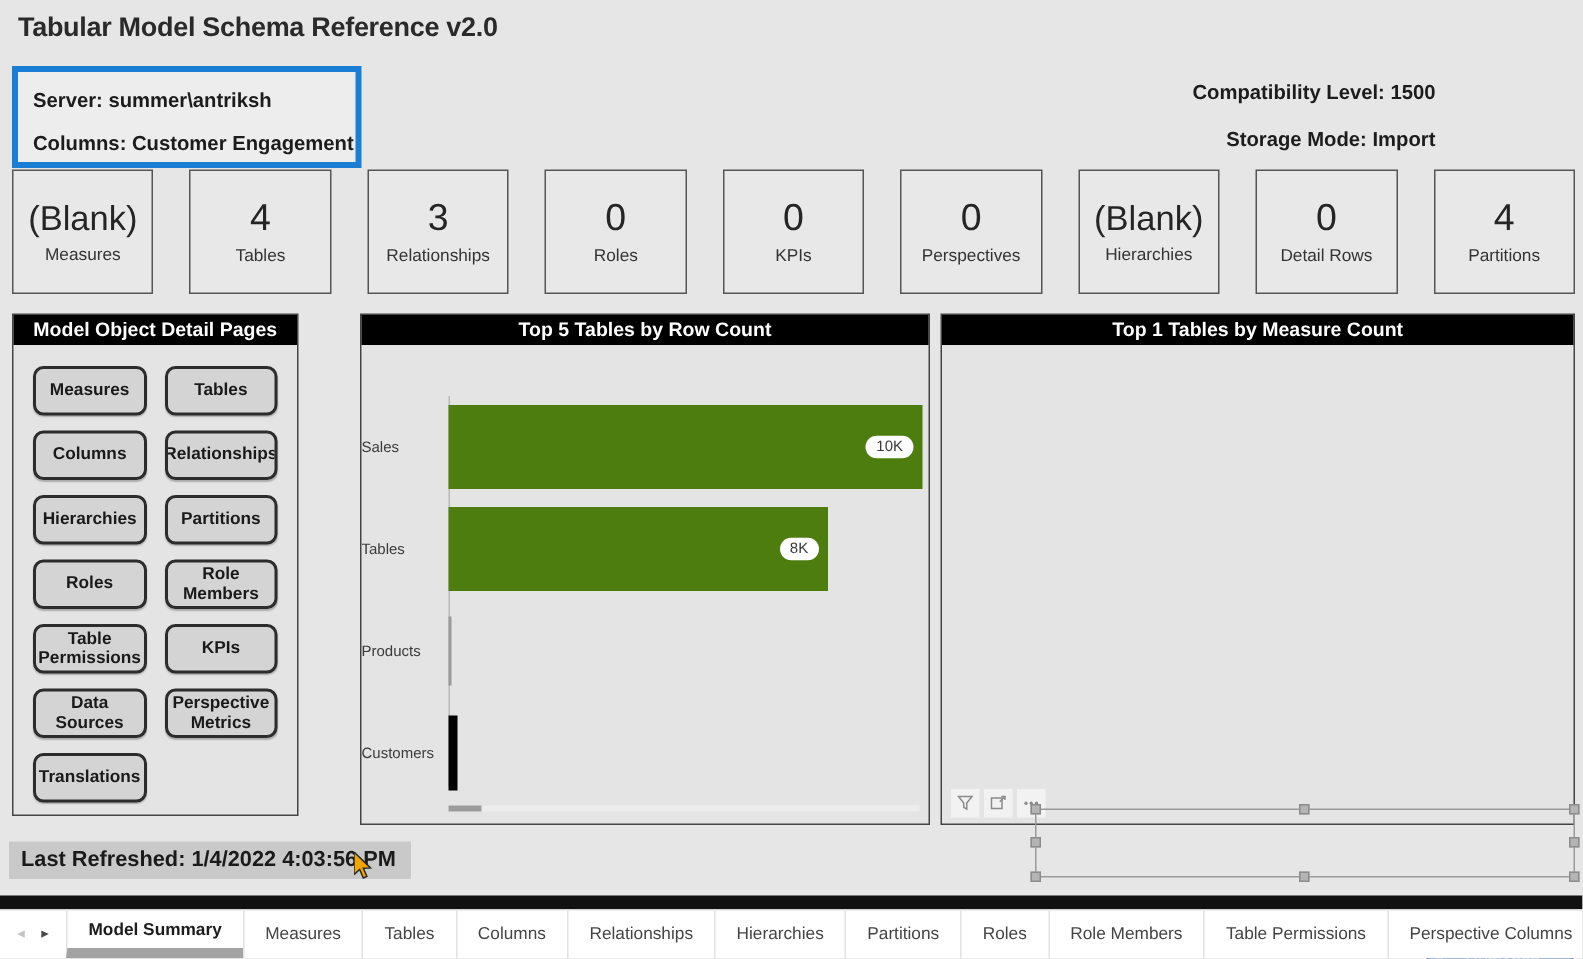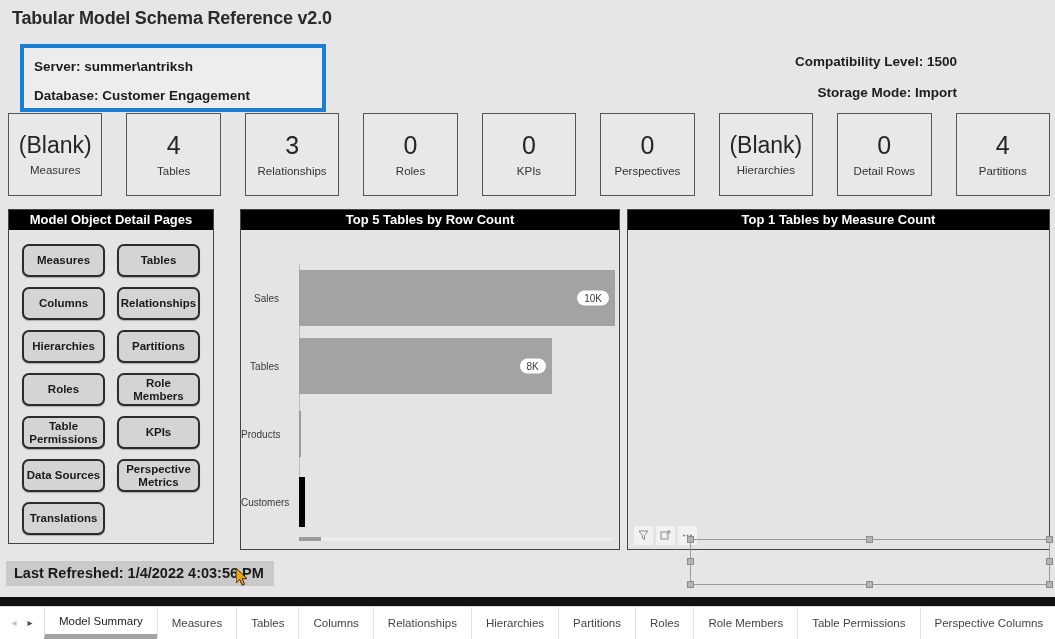--- a/index.html
+++ b/index.html
@@ -11,22 +11,22 @@
   }
   .canvas { position: relative; width: 1055px; height: 639px; background: #e6e6e6; }
 
   
   .page-title {
     position: absolute; left: 12px; top: 8px;
     font-size: 18px; font-weight: bold; color: #2a2a2a;
     letter-spacing: -0.2px;
   }
   .conn-box {
-    position: absolute; left: 20px; top: 44px;
-    width: 306px; height: 68px;
+    position: absolute; left: 8px; top: 44px;
+    width: 233px; height: 68px;
     border: 4px solid #1a7fd4;
     background: #ededed;
   }
   .conn-line {
     position: absolute; left: 10px;
     font-size: 13.5px; font-weight: bold; color: #1c1c1c;
     white-space: nowrap;
   }
   .conn-line.l1 { top: 11px; }
   .conn-line.l2 { top: 40px; }
@@ -67,21 +67,21 @@
     border: 1px solid #444;
     background: #e4e4e4;
   }
   .panel-head {
     background: #000; color: #fff;
     font-size: 13px; font-weight: bold;
     text-align: center; line-height: 20px; height: 20px;
   }
 
   
-  #nav-panel { left: 8px; top: 209px; width: 206px; height: 335px; }
+  #nav-panel { left: 8px; top: 209px; width: 191px; height: 335px; }
   .nav-grid {
     display: grid; grid-template-columns: 1fr 1fr;
     gap: 10px 12px; padding: 14px 13px 10px 13px;
   }
   .nav-btn {
     height: 33px; border: 2px solid #2c2c2c; border-radius: 7px;
     background: #d4d4d4;
     display: flex; align-items: center; justify-content: center;
     font-size: 11.5px; font-weight: bold; color: #1a1a1a;
     text-align: center; line-height: 1.05;
@@ -89,27 +89,27 @@
     box-shadow: 0 1px 1px rgba(0,0,0,0.25);
   }
   .nav-btn span { display: block; padding: 0 2px; }
 
   
   #rowcount-panel { left: 240px; top: 209px; width: 380px; height: 341px; }
   .chart-area { position: relative; width: 100%; height: 319px; }
   .bar-rows { position: absolute; left: 0; top: 34px; right: 4px; }
   .bar-row { display: flex; align-items: center; height: 68px; }
   .bar-cat {
-    width: 58px; text-align: right; padding-right: 20px;
+    width: 58px; padding-right: 8px;
     font-size: 10px; color: #3a3a3a; flex: 0 0 58px;
   }
   .bar-track { position: relative; flex: 1 1 auto; height: 100%;
                display: flex; align-items: center; }
   .bar-fill {
-    background: #a3a3a3; height: 56px; position: relative;
+    background: #4d7c0f; height: 56px; position: relative;
   }
   .bar-label {
     position: absolute; right: 6px; top: 50%;
     transform: translateY(-50%);
     background: #fff; color: #3a3a3a;
     font-size: 10px; padding: 2px 7px; border-radius: 9px;
     white-space: nowrap;
   }
   .axis-line {
     position: absolute; left: 58px; top: 34px; bottom: 24px;
@@ -186,38 +186,38 @@
   .tab-arrow.disabled { color: #c3c3c3; }
   .tab-arrow.enabled { color: #4a4a4a; }
   .tabs { display: flex; flex: 1 1 auto; overflow: hidden; }
   .tab {
     display: flex; align-items: center; justify-content: center;
     padding: 0 14px; font-size: 11.5px; color: #444;
     border-left: 1px solid #e2e2e2; white-space: nowrap;
     cursor: pointer; position: relative;
   }
   .tab.active {
-    font-weight: normal; color: #1c1c1c;
-    border-bottom: 5px solid #a3a3a3;
+    font-weight: bold; color: #1c1c1c;
+    border-bottom: 7px solid #a3a3a3;
   }
   .bottom-black {
     position: absolute; left: 0; bottom: 33px; width: 1055px; height: 9px;
     background: #111;
   }
 </style>
 </head>
 <body>
 
 <div class="canvas">
 
   <div class="page-title">Tabular Model Schema Reference v2.0</div>
 
   <div class="conn-box">
     <div class="conn-line l1">Server: summer\antriksh</div>
-    <div class="conn-line l2">Database: Customer Engagement</div>
+    <div class="conn-line l2">Columns: Customer Engagement</div>
   </div>
 
   <div class="hdr-right r1">Compatibility Level: 1500</div>
   <div class="hdr-right r2">Storage Mode: Import</div>
 
   <div class="kpi-row">
     <div class="kpi-card">
       <div class="kpi-value blank">(Blank)</div>
       <div class="kpi-label">Measures</div>
     </div>

